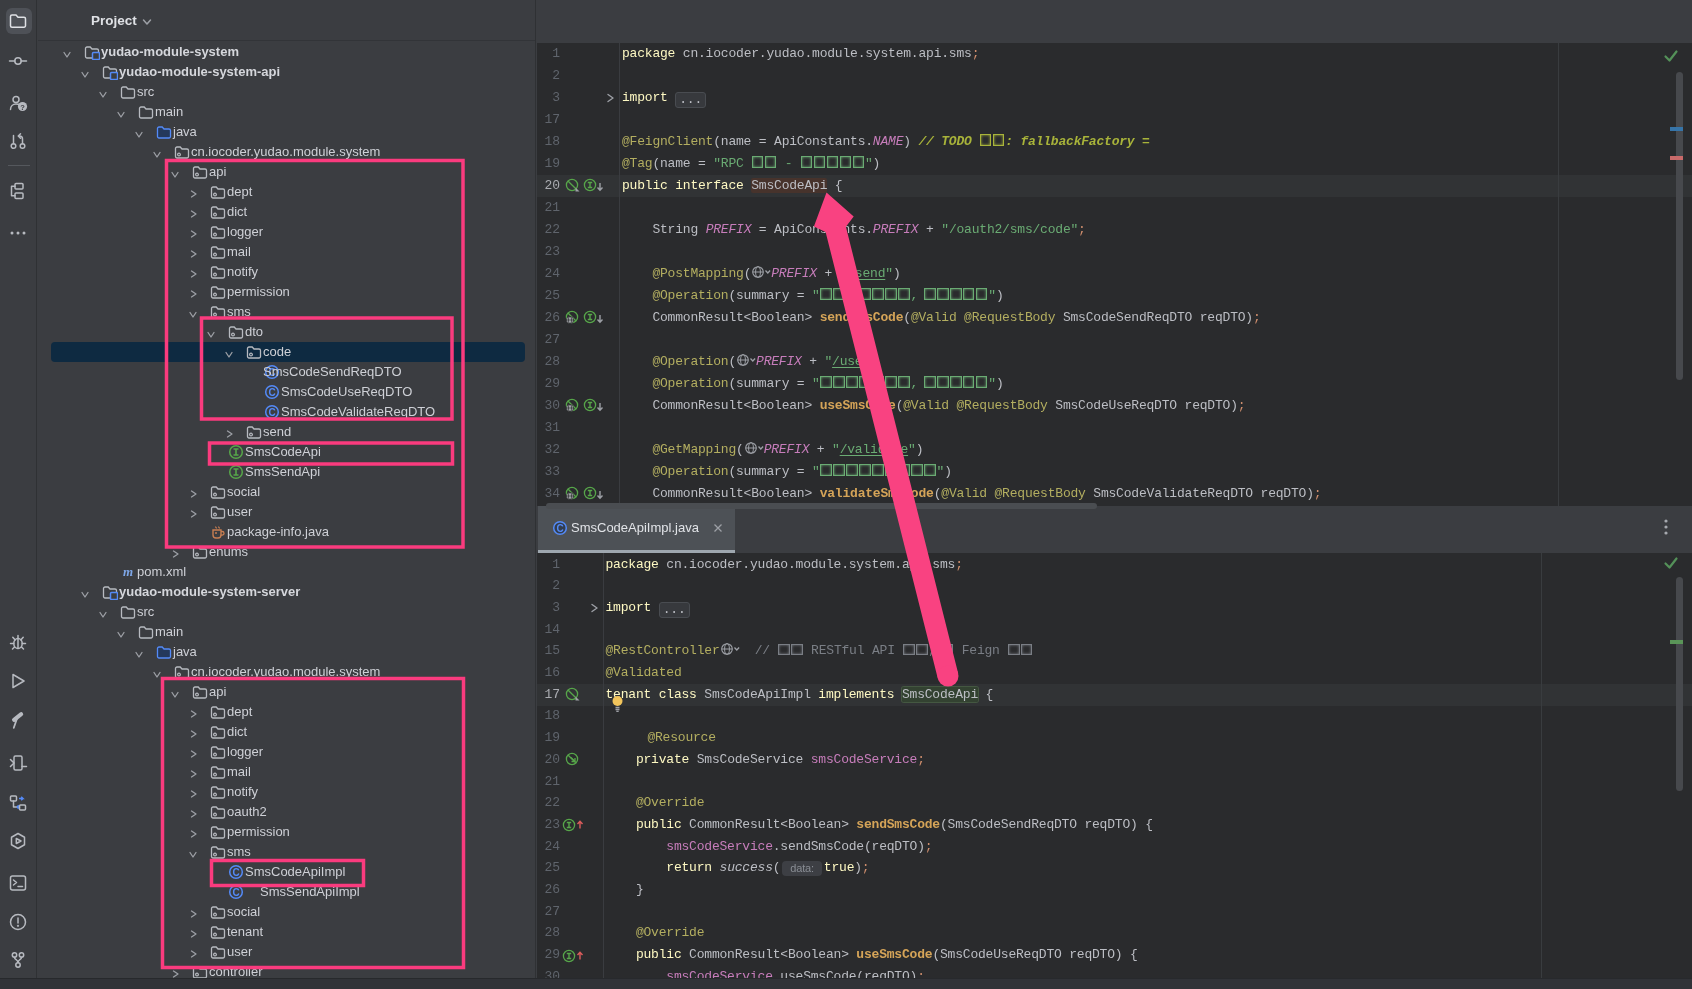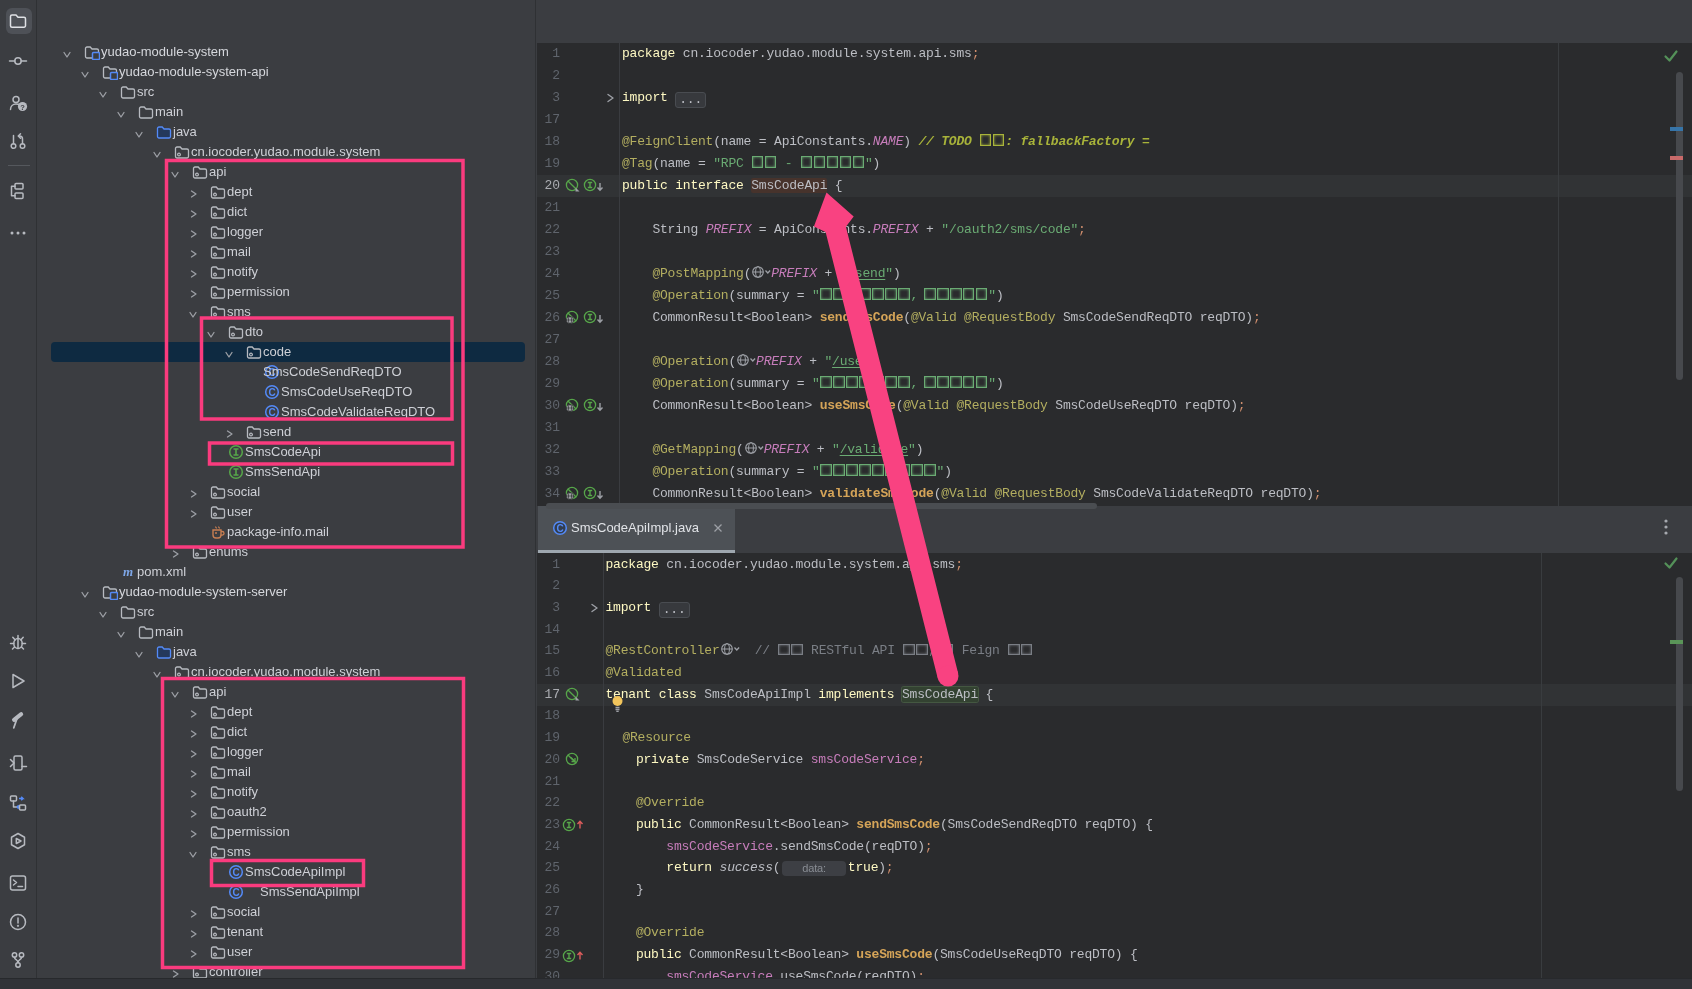--- a/index.html
+++ b/index.html
@@ -5,21 +5,21 @@
 #app{position:relative;width:1692px;height:989px;background:#3b3d41;
  font-family:"Liberation Sans",sans-serif;overflow:hidden}
 
 #bar{position:absolute;left:0;top:0;width:37px;height:989px;background:#3b3d41;border-right:1px solid #2f3134}
 #bar svg{position:absolute;left:8px}
 
 #proj{position:absolute;left:38px;top:0;width:498px;height:989px;background:#3b3d41;border-right:1px solid #2f3134}
 #phead{position:absolute;left:0;top:0;width:100%;height:41px;border-bottom:1px solid #323438}
 #ptitle{position:absolute;left:53px;top:13px;font-size:13.5px;font-weight:bold;color:#dfe1e5}
 .trow{position:absolute;height:20px;line-height:20px;font-size:13px;color:#ced0d6;white-space:pre}
-.trow b{font-weight:normal;color:#d5d7dc}
+.trow b{font-weight:bold;color:#d5d7dc}
 .tsel{position:absolute;left:13px;width:474px;height:20px;background:#0e2a41;border-radius:4px}
 .ticon{position:absolute;width:16px;height:16px}
 .tchev{position:absolute;width:12px;height:12px}
 
 .tabbar{position:absolute;left:537px;width:1155px;background:#3b3d41}
 .tab{position:absolute;left:1px;top:0;background:#4d5156}
 .tabu{position:absolute;left:1px;background:#9ea7af}
 .tabt{position:absolute;font-size:13px;color:#e2e4e8;white-space:pre}
 .ed{position:absolute;left:537px;width:1155px;background:#2a2b2d;overflow:hidden}
 .gline{position:absolute;top:0;width:1px;height:100%;background:#3a3c40}
@@ -36,21 +36,21 @@
 .td{color:#a8b33a;font-style:italic;font-weight:bold}
 .mt{color:#d5a458;font-weight:bold}
 .fl{color:#c77dbb}
 .sm{color:#cf8e6d}
 u{text-underline-offset:2px}
 .cj{display:inline-block;width:11.4px;height:11.6px;border:1.2px solid;margin:0 .8px;vertical-align:-1px;box-shadow:inset 0 0 3px}
 .csp{display:inline-block;width:5.2px}
 .fold{display:inline-block;background:#37393d;border:1px solid #494c51;border-radius:3px;
  color:#bcbec4;height:16px;line-height:13px;padding:0 3px;vertical-align:-2px}
 .dhint{display:inline-block;background:#3d3f44;border-radius:4px;color:#898d94;
- font:11px "Liberation Sans",sans-serif;height:15px;line-height:15px;padding:0 20px;vertical-align:-1px;margin:0 2px}
+ font:11px "Liberation Sans",sans-serif;height:15px;line-height:15px;padding:0 8px;vertical-align:-1px;margin:0 2px}
 .hlA{background:#47332c;border-radius:2px}
 .hlB{background:#334231;border-radius:2px;box-shadow:0 0 0 1px #445741}
 .gi{position:absolute}
 #status{position:absolute;left:0;top:978px;width:1692px;height:11px;background:#313338;border-top:1px solid #27292c}
 #overlay{position:absolute;left:0;top:0;z-index:50;pointer-events:none}
 </style></head><body>
 <div id="app">
 <div id="bar">
       <div style="position:absolute;left:6px;top:8px;width:26px;height:26px;background:#4e5157;border-radius:6px"></div>
       <svg width="20" height="20" viewBox="0 0 20 20" style="top:11px">
@@ -119,20 +119,26 @@
         <circle cx="10" cy="13.8" r=".4" stroke="#b7bac0" stroke-width="1.5" fill="none" stroke-linecap="round" stroke-linejoin="round"></circle>
       </svg>
       <svg width="20" height="20" viewBox="0 0 20 20" style="top:950px">
         <circle cx="6.5" cy="5" r="2.2" stroke="#b7bac0" stroke-width="1.5" fill="none" stroke-linecap="round" stroke-linejoin="round"></circle>
         <circle cx="13.5" cy="5" r="2.2" stroke="#b7bac0" stroke-width="1.5" fill="none" stroke-linecap="round" stroke-linejoin="round"></circle>
         <circle cx="10" cy="15" r="2.2" stroke="#b7bac0" stroke-width="1.5" fill="none" stroke-linecap="round" stroke-linejoin="round"></circle>
         <path d="M6.5 7.2 c0 3 3.5 2 3.5 5.6 M13.5 7.2 c0 3 -3.5 2 -3.5 5.6" stroke="#b7bac0" stroke-width="1.5" fill="none" stroke-linecap="round" stroke-linejoin="round"></path>
       </svg>
     </div>
 <div id="proj">
+      <div id="phead">
+        <span id="ptitle">Project</span>
+        <svg width="12" height="12" viewBox="0 0 12 12" style="position:absolute;left:103px;top:16px">
+          <path d="M2.5 4 L6 8 L9.5 4" fill="none" stroke="#9da0a6" stroke-width="1.5" stroke-linecap="round" stroke-linejoin="round"></path>
+        </svg>
+      </div>
       <div class="tsel" style="top:342px"></div>
       <div class="tchev" style="left:23px;top:46px"><svg width="12" height="12" viewBox="0 0 12 12" style="">
           <path d="M3 4.5 L6 9 L9 4.5" fill="none" stroke="#9da0a6" stroke-width="1.3" stroke-linecap="round" stroke-linejoin="round"></path>
         </svg></div>
       <div class="ticon" style="left:46px;top:44px"><svg width="16" height="16" viewBox="0 0 16 16" style="">
           <path d="M1.5 4.5 a1.5 1.5 0 0 1 1.5-1.5 h3.2 l1.8 2 h5 a1.5 1.5 0 0 1 1.5 1.5 v6 a1.5 1.5 0 0 1 -1.5 1.5 h-10 a1.5 1.5 0 0 1 -1.5-1.5 z" fill="none" stroke="#b7bac0" stroke-width="1.3"></path>
           <rect x="8.5" y="8.5" width="7" height="7" rx="1" fill="#3b3d41" stroke="#548af7" stroke-width="1.5"></rect>
         </svg></div>
       <div class="trow" style="left:63px;top:42px"><b>yudao-module-system</b></div>
       <div class="tchev" style="left:41px;top:66px"><svg width="12" height="12" viewBox="0 0 12 12" style="">
@@ -300,21 +306,21 @@
           <path d="M1.5 4.5 a1.5 1.5 0 0 1 1.5-1.5 h3.2 l1.8 2 h5 a1.5 1.5 0 0 1 1.5 1.5 v6 a1.5 1.5 0 0 1 -1.5 1.5 h-10 a1.5 1.5 0 0 1 -1.5-1.5 z" fill="none" stroke="#b7bac0" stroke-width="1.3"></path>
           <circle cx="5" cy="10.6" r="1.4" fill="none" stroke="#b7bac0" stroke-width="1.2"></circle>
         </svg></div>
       <div class="trow" style="left:189px;top:502px">user</div>
       <div class="ticon" style="left:172px;top:524px"><svg width="16" height="16" viewBox="0 0 16 16" style="">
           <path d="M3 6 h8 v5 a3 3 0 0 1 -3 3 h-2 a3 3 0 0 1 -3-3 z" fill="#3b3d41" stroke="#c77e52" stroke-width="1.4"></path>
           <path d="M11 7.5 h1.2 a1.8 1.8 0 0 1 0 3.6 H10.5" fill="none" stroke="#c77e52" stroke-width="1.3"></path>
           <path d="M5.5 2.5 c0 1 1 1 1 2 M8.5 2.5 c0 1 1 1 1 2" stroke="#c77e52" stroke-width="1.1" fill="none"></path>
           <circle cx="6" cy="9" r="1" fill="#c77e52"></circle>
         </svg></div>
-      <div class="trow" style="left:189px;top:522px">package-info.mail</div>
+      <div class="trow" style="left:189px;top:522px">package-info.java</div>
       <div class="tchev" style="left:131px;top:546px"><svg width="12" height="12" viewBox="0 0 12 12" style="">
           <path d="M4.5 3 L9 6 L4.5 9" fill="none" stroke="#9da0a6" stroke-width="1.3" stroke-linecap="round" stroke-linejoin="round"></path>
         </svg></div>
       <div class="ticon" style="left:154px;top:544px"><svg width="16" height="16" viewBox="0 0 16 16" style="">
           <path d="M1.5 4.5 a1.5 1.5 0 0 1 1.5-1.5 h3.2 l1.8 2 h5 a1.5 1.5 0 0 1 1.5 1.5 v6 a1.5 1.5 0 0 1 -1.5 1.5 h-10 a1.5 1.5 0 0 1 -1.5-1.5 z" fill="none" stroke="#b7bac0" stroke-width="1.3"></path>
           <circle cx="5" cy="10.6" r="1.4" fill="none" stroke="#b7bac0" stroke-width="1.2"></circle>
         </svg></div>
       <div class="trow" style="left:171px;top:542px">enums</div>
       <div class="ticon" style="left:82px;top:564px"><svg width="16" height="16" viewBox="0 0 16 16" style="">
           <text x="8" y="12" font-size="13" font-style="italic" font-weight="bold" fill="#7ea7e8" text-anchor="middle" font-family="Liberation Serif">m</text>
@@ -637,21 +643,21 @@
           <path d="M3.2 3.2 L10.8 10.8" stroke="#57a64a" stroke-width="1.3"></path>
           <path d="M9.5 13.5 h4 l-4 -4 z" fill="#9da0a6" transform="translate(1,0)"></path>
         </svg></div>
       <svg width="15" height="17" viewBox="0 0 15 17" style="position:absolute;left:73px;top:141.7px">
         <circle cx="7.5" cy="6" r="5" fill="#f2c55c"></circle>
         <path d="M5.5 12.5 h4 M5.5 14.5 h4 M6.3 16.5 h2.4" stroke="#9da0a6" stroke-width="1.3"></path>
       </svg>
       <div class="lnum" style="left:1px;top:152.39999999999998px">18</div>
       <div class="cl" style="left:68.5px;top:152.39999999999998px"></div>
       <div class="lnum" style="left:1px;top:174.10000000000002px">19</div>
-      <div class="cl" style="left:55px;top:174.10000000000002px">    <span class="an">@Resource</span></div>
+      <div class="cl" style="left:80px;top:174.10000000000002px">    <span class="an">@Resource</span></div>
       <div class="lnum" style="left:1px;top:195.79999999999995px">20</div>
       <div class="cl" style="left:68.5px;top:195.79999999999995px">    <span class="kw">private</span> SmsCodeService <span class="fl">smsCodeService</span><span class="sm">;</span></div>
       <div class="gi" style="left:28px;top:199.29999999999995px"><svg width="15" height="15" viewBox="0 0 15 15" style="">
           <circle cx="7" cy="7" r="5.6" fill="none" stroke="#57a64a" stroke-width="1.3"></circle>
           <path d="M3.2 3.2 L10.8 10.8" stroke="#57a64a" stroke-width="1.3"></path>
           <path d="M6 5.5 l4 4 M10 6 v3.5 h-3.5" fill="none" stroke="#57a64a" stroke-width="1.3"></path>
         </svg></div>
       <div class="lnum" style="left:1px;top:217.5px">21</div>
       <div class="cl" style="left:68.5px;top:217.5px"></div>
       <div class="lnum" style="left:1px;top:239.20000000000005px">22</div>

